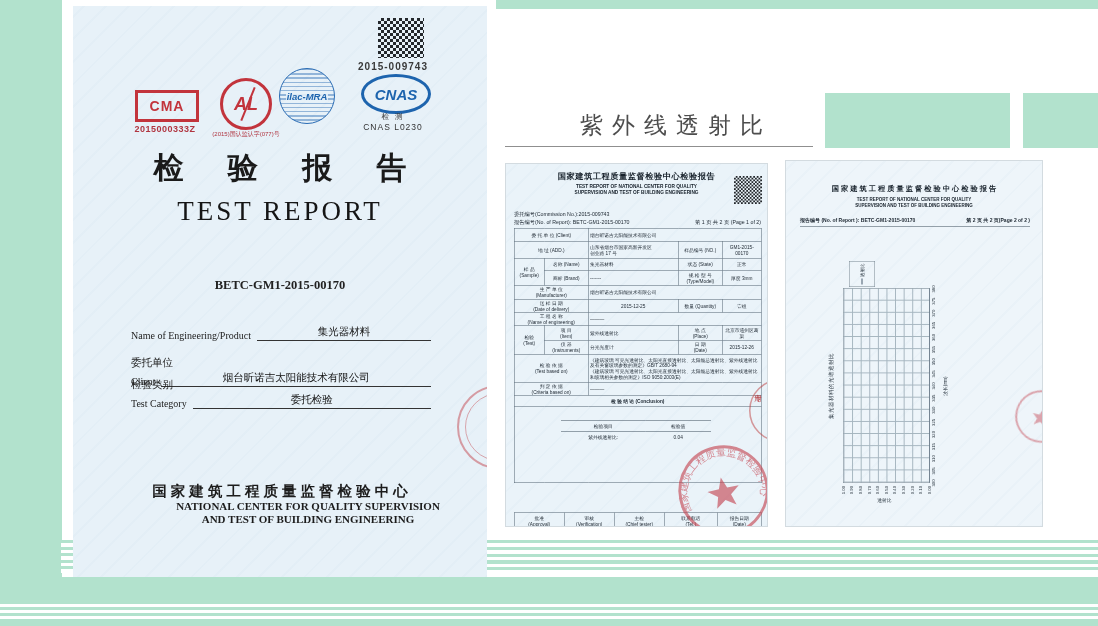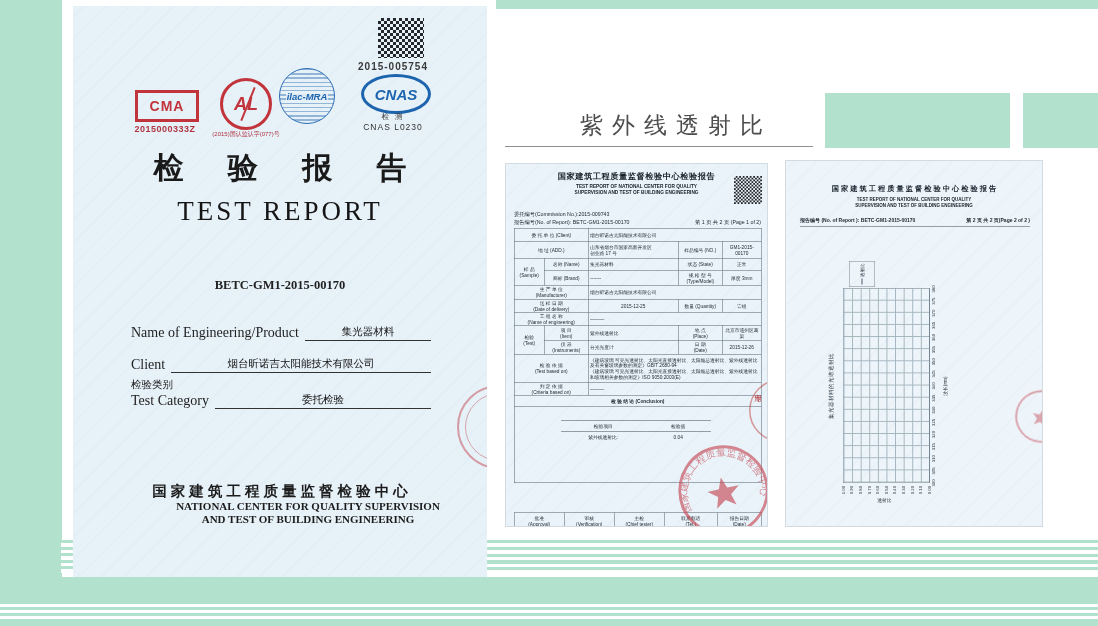--- a/index.html
+++ b/index.html
@@ -64,21 +64,21 @@
   .cov-title-cn{left:0;top:142px;width:100%;text-align:center;font-size:30px;font-weight:bold;
                 color:#1a1a1a;letter-spacing:18px;text-indent:18px;}
   .cov-title-en{left:0;top:190px;width:100%;text-align:center;font-size:27px;letter-spacing:3px;
                 font-family:"Liberation Serif","DejaVu Serif",serif;color:#151515;}
   .cov-report-no{left:0;top:272px;width:100%;text-align:center;font-size:12.5px;font-weight:bold;
                  font-family:"Liberation Serif","DejaVu Serif",serif;color:#222;}
   .field{position:absolute;left:58px;width:300px;}
   .f1{top:318px;} .f2{top:350px;} .f3{top:372px;}
   .field .lcn{font-size:10.5px;color:#222;}
   .field .row2{display:flex;align-items:flex-end;margin-top:1px;}
-  .field .len{font-size:14px;font-family:"Liberation Serif","DejaVu Serif",serif;color:#222;white-space:nowrap;}
+  .field .len{font-size:10px;font-family:"Liberation Serif","DejaVu Serif",serif;color:#222;white-space:nowrap;}
   .field .fval{flex:1;border-bottom:1px solid #333;text-align:center;font-size:10.5px;color:#111;
                padding-bottom:1px;margin-left:6px;min-width:120px;}
   .cov-org-cn{left:0;top:476px;width:100%;text-align:center;font-size:14.5px;font-weight:bold;color:#1c1c1c;}
   .cov-org-en{left:0;width:100%;text-align:center;font-size:11px;font-weight:bold;
               font-family:"Liberation Serif","DejaVu Serif",serif;color:#1c1c1c;margin-left:28px;}
   .cov-org-en1{top:494px;} .cov-org-en2{top:507px;}
   .cov-stamp{left:384px;top:379px;width:80px;height:80px;border:2px solid rgba(195,70,78,.5);border-radius:50%;}
   .cov-stamp::after{content:"";position:absolute;left:6px;top:6px;right:6px;bottom:6px;
                     border:1px solid rgba(195,70,78,.45);border-radius:50%;}
 
@@ -150,21 +150,21 @@
   <div class="abs mint band-bottom-1"></div>
   <div class="abs mint line-bottom-1"></div>
   <div class="abs mint line-bottom-2"></div>
   <div class="abs mint band-bottom-2"></div>
 
   <div class="abs section-title">紫外线透射比</div>
   <div class="abs section-underline"></div>
 
   <div id="cover-doc" class="doc">
     <div class="abs qr cov-qr"></div>
-    <div class="abs cov-qr-num">2015-005754</div>
+    <div class="abs cov-qr-num">2015-009743</div>
 
     <div class="abs logo-cma">
       <span>CMA</span>
     </div>
     <div class="abs cma-reg">2015000333Z</div>
     <div class="abs logo-cal">
       <span>AL</span>
       <span class="cal-slash"></span>
     </div>
     <div class="abs cal-reg">(2015)国认监认字(077)号</div>
@@ -181,20 +181,21 @@
     <div class="abs cov-title-en">TEST REPORT</div>
     <div class="abs cov-report-no">BETC-GM1-2015-00170</div>
 
     <div class="field f1">
       <div class="row2">
         <span class="len">Name of Engineering/Product</span>
         <span class="fval">集光器材料</span>
       </div>
     </div>
     <div class="field f2">
+      <div class="lcn">委托单位</div>
       <div class="row2">
         <span class="len">Client</span>
         <span class="fval">烟台昕诺吉太阳能技术有限公司</span>
       </div>
     </div>
     <div class="field f3">
       <div class="lcn">检验类别</div>
       <div class="row2">
         <span class="len">Test Category</span>
         <span class="fval">委托检验</span>

